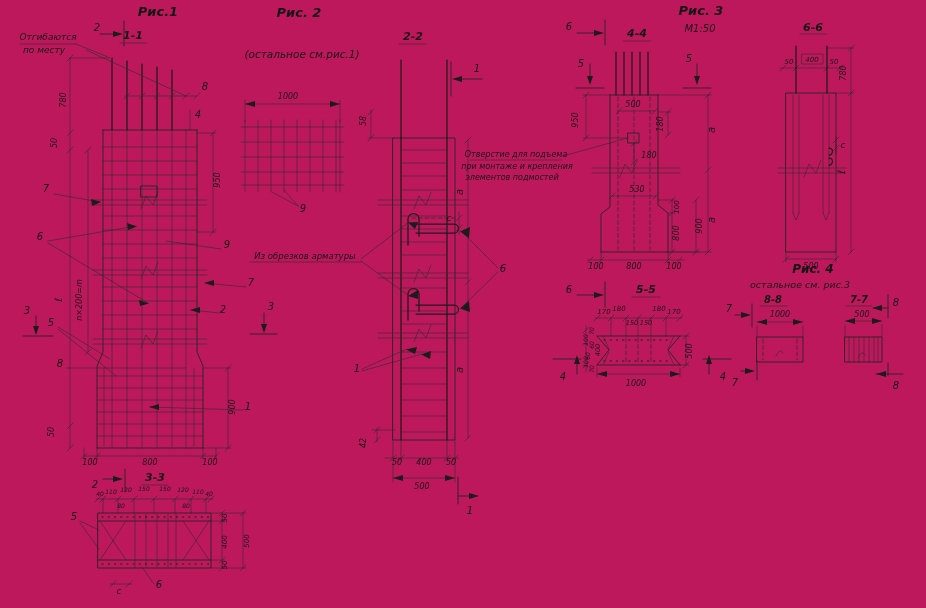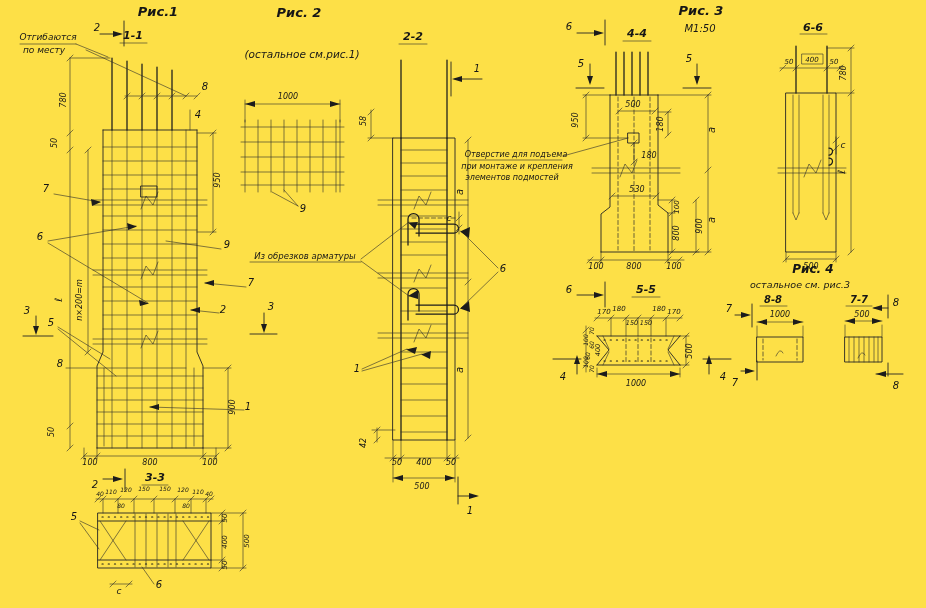--- a/index.html
+++ b/index.html
@@ -1,16 +1,16 @@
 <!DOCTYPE html>
 <html><head>
 <meta charset="utf-8">
 <style>
   html,body{margin:0;padding:0;background:#e8e8e4;}
-  .sheet{width:926px;height:608px;background:#fde047;position:relative;overflow:hidden;}
+  .sheet{width:926px;height:608px;background:#be185d;position:relative;overflow:hidden;}
   svg{display:block;}
   svg *{stroke-linecap:round;stroke-linejoin:round;}
   .ln{stroke:#242424;stroke-width:.9;fill:none;}
   .thin{stroke:#2b2b2b;stroke-width:.6;fill:none;}
   .bar{stroke:#1c1c1c;stroke-width:1.25;fill:none;}
   .dash{stroke:#2b2b2b;stroke-width:.7;fill:none;stroke-dasharray:4 2.5;}
   .dots{stroke:#1c1c1c;stroke-width:1.1;fill:none;stroke-dasharray:1.2 5;}
   .arr{fill:#1c1c1c;stroke:none;}
   .t{font-family:"DejaVu Sans",sans-serif;font-style:italic;fill:#161616;}
   .b{font-weight:bold;}.s6{font-size:6px}.s65{font-size:6.5px}.s7{font-size:7px}

